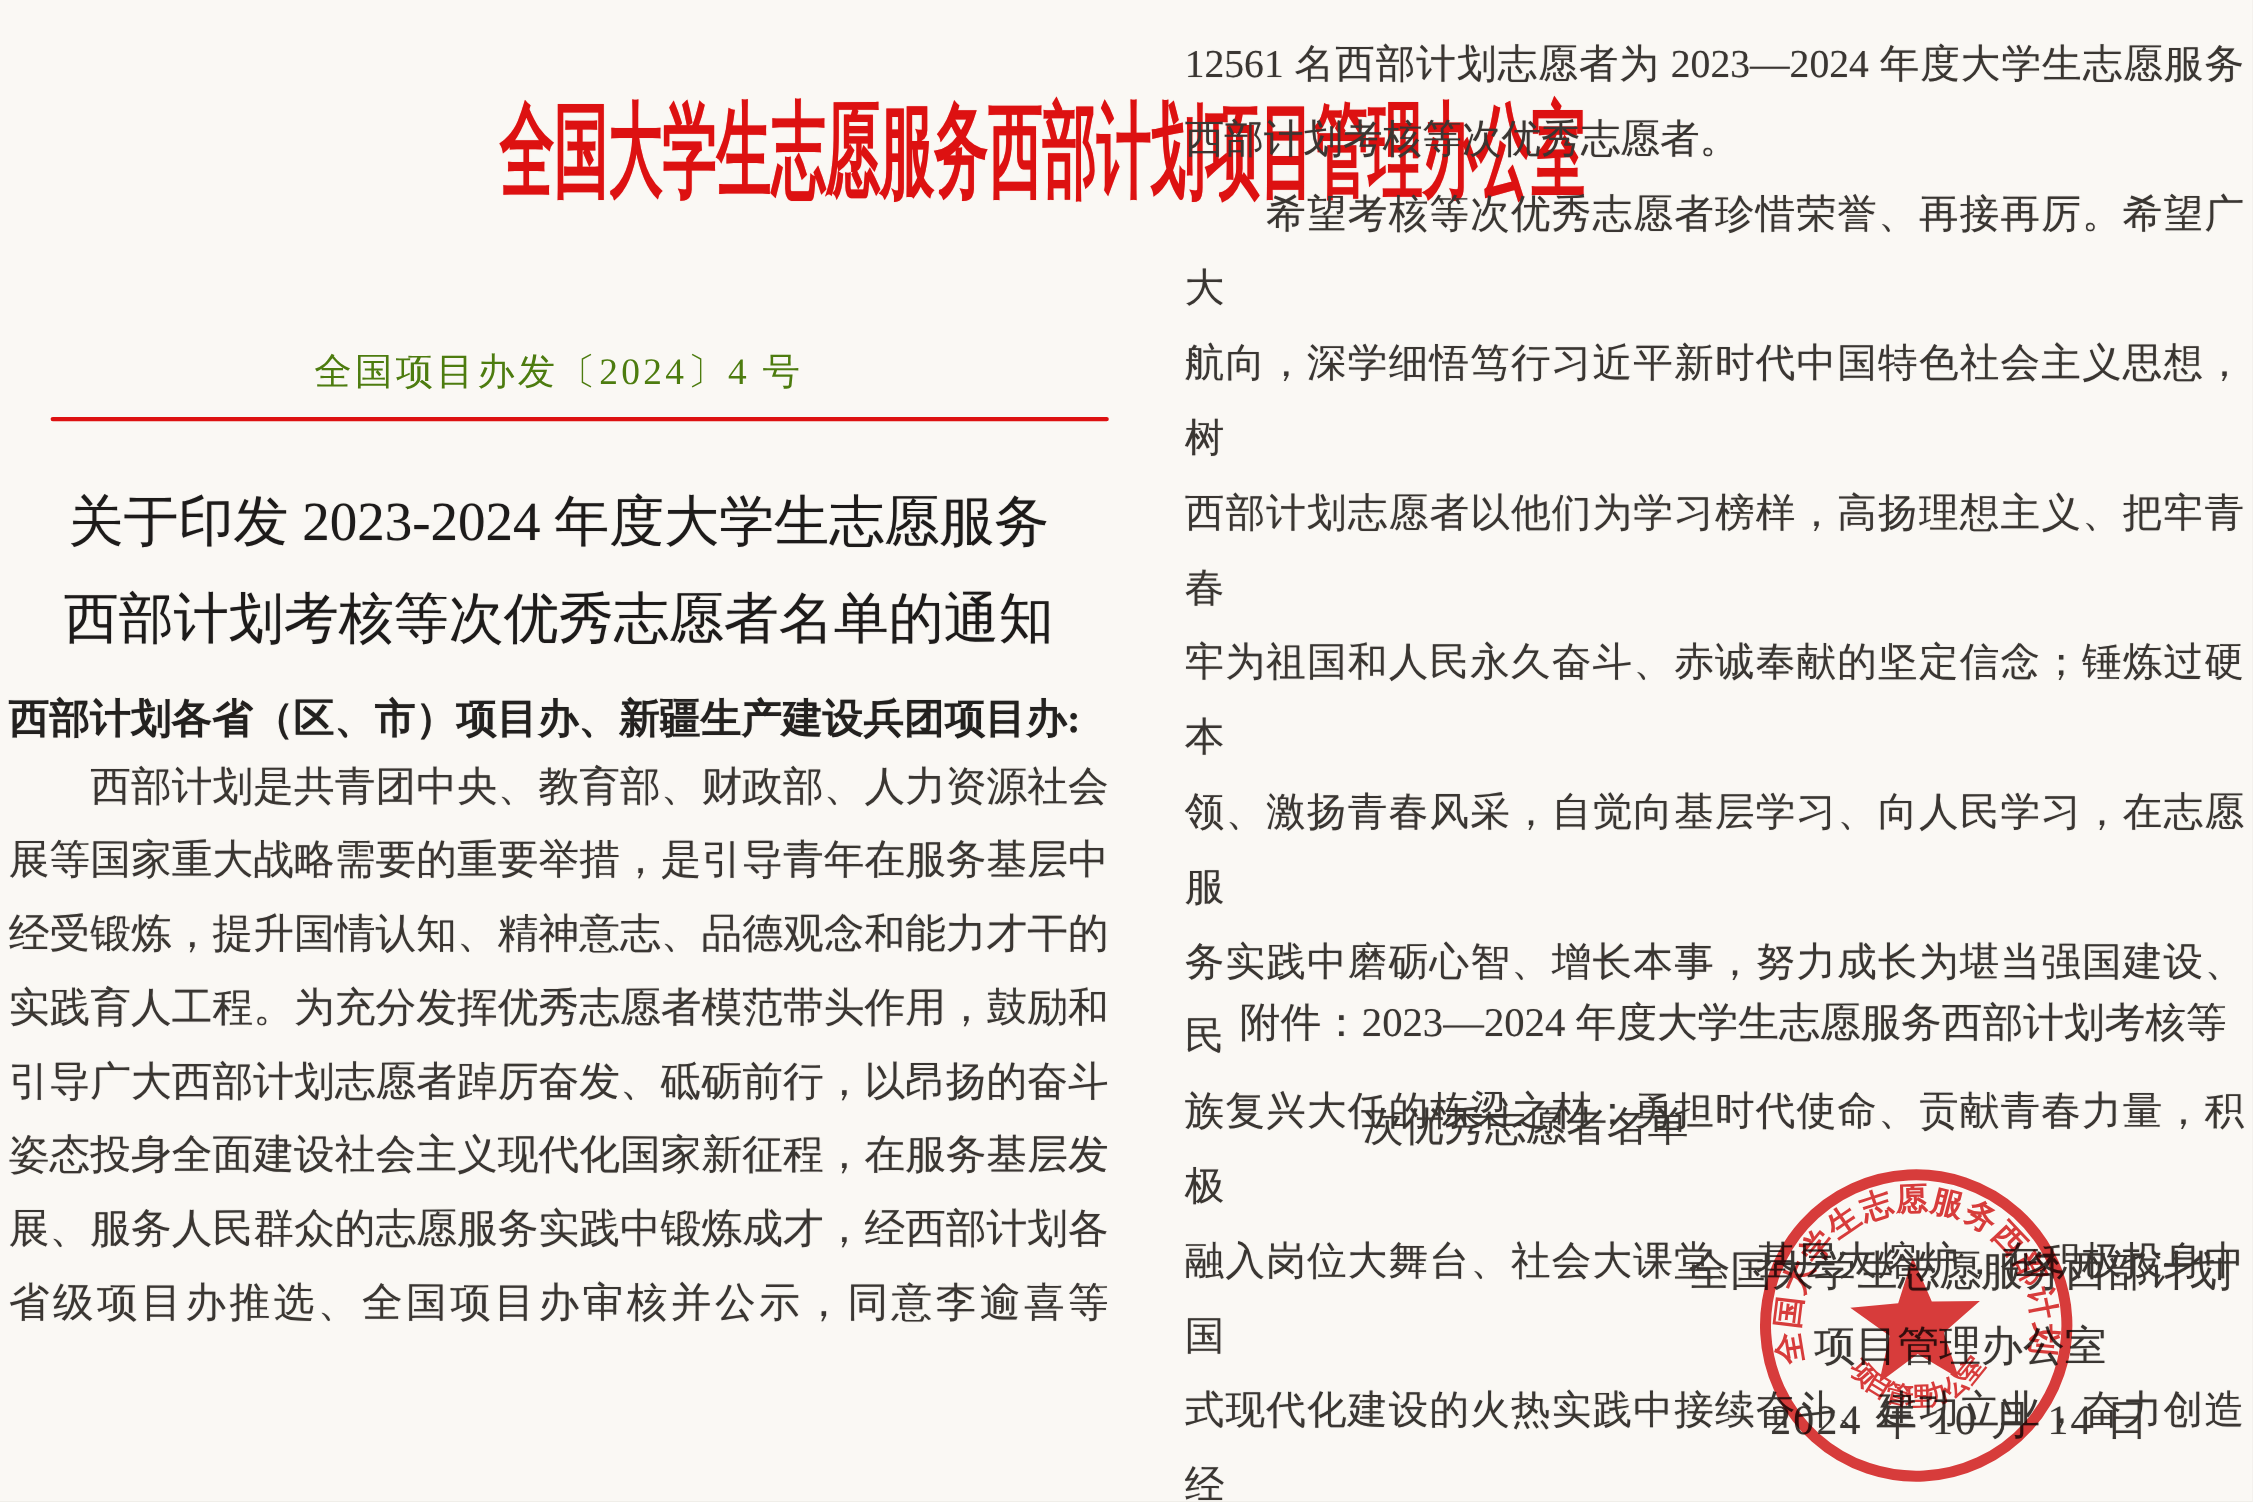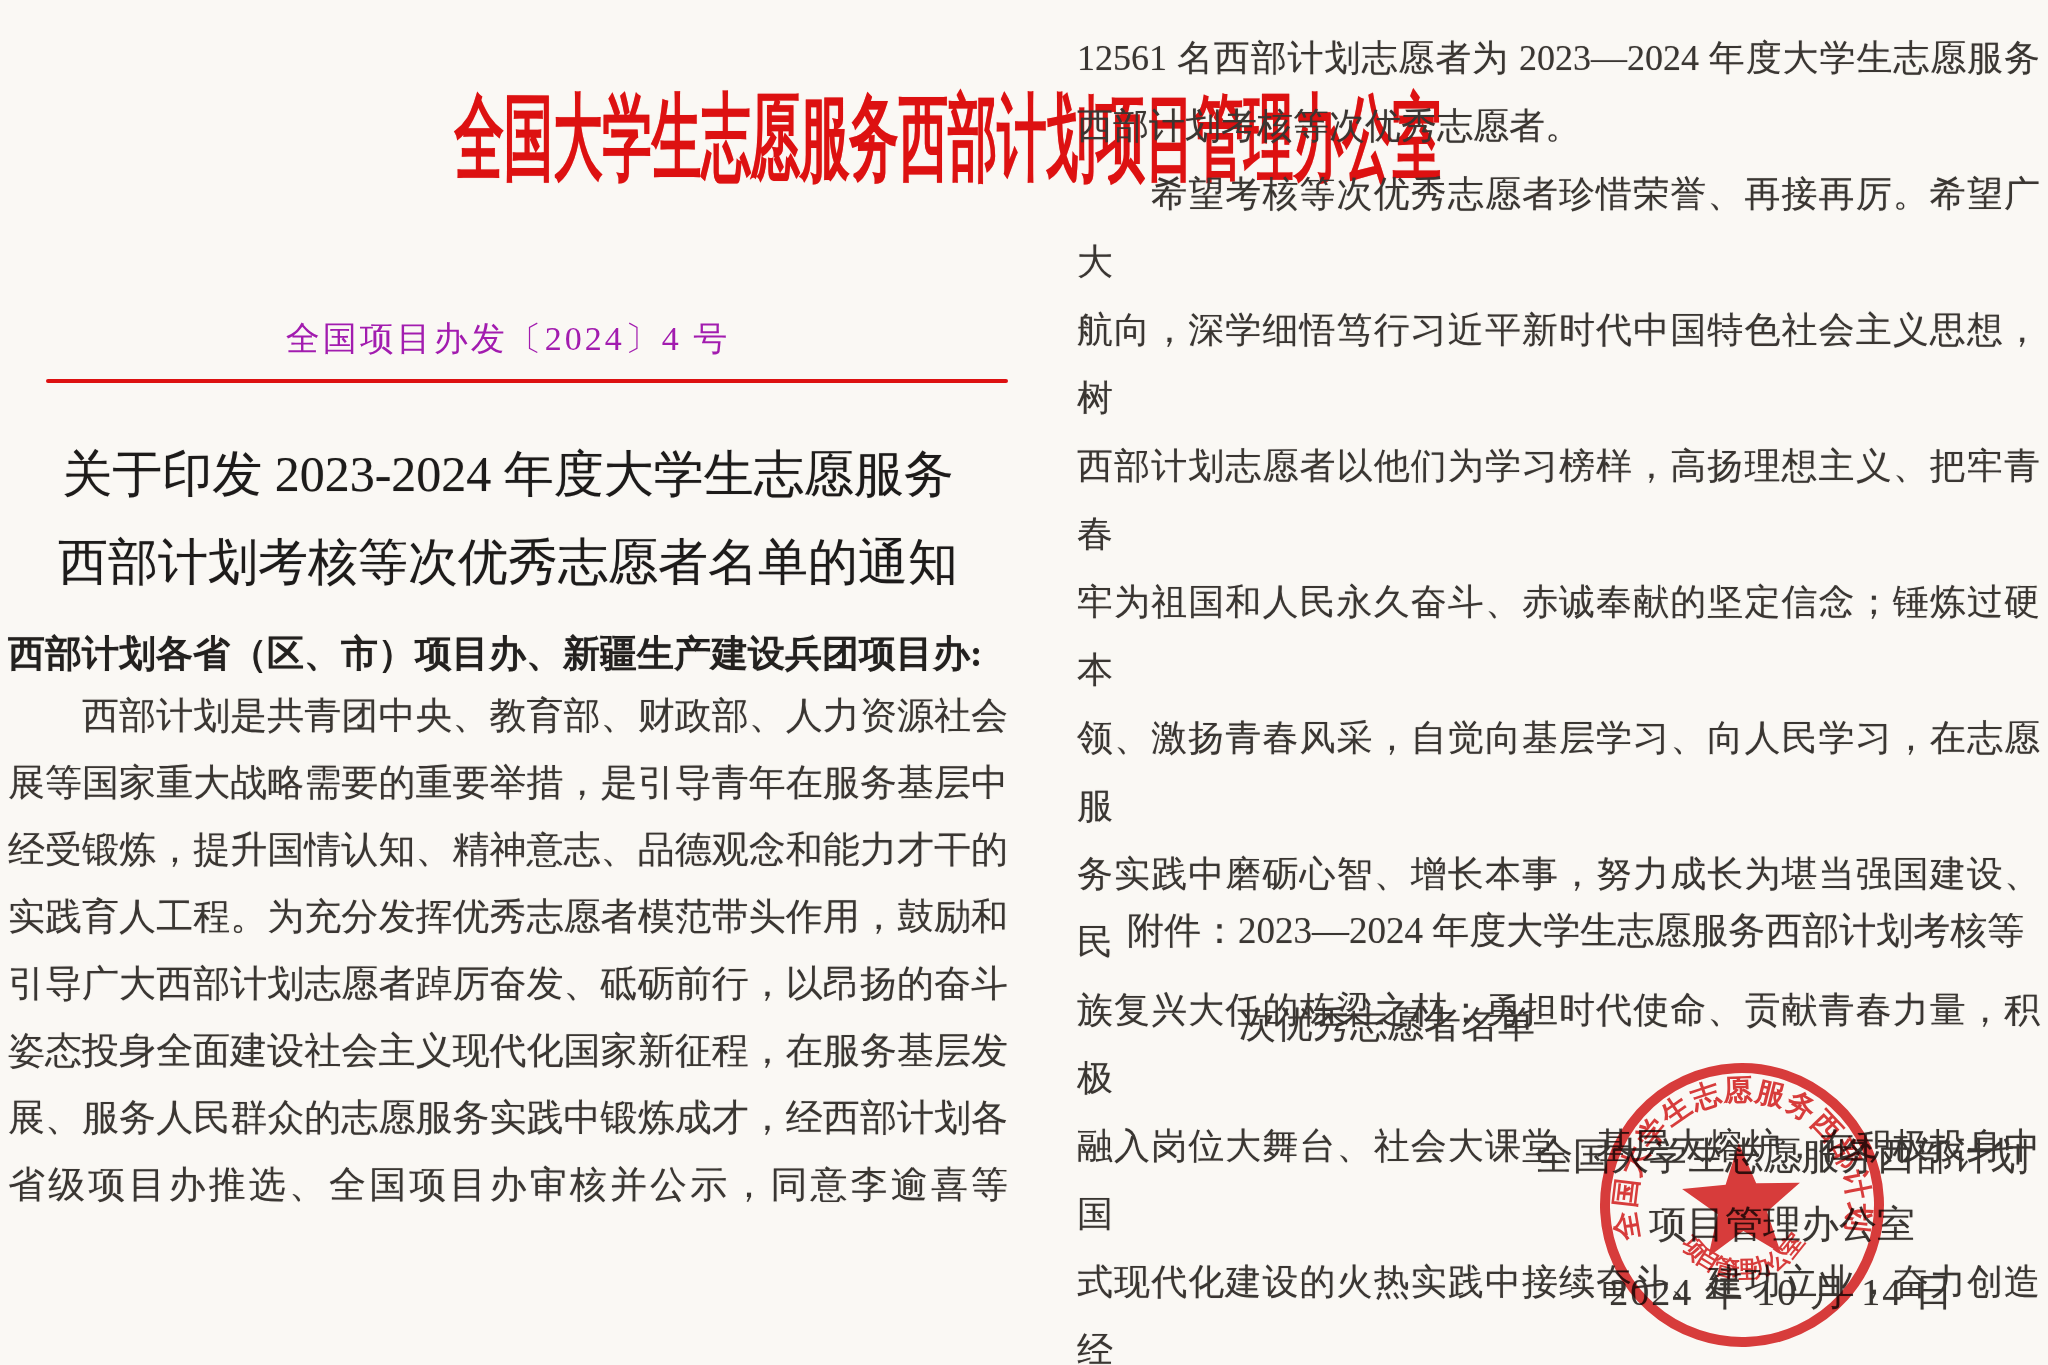--- a/index.html
+++ b/index.html
@@ -29,21 +29,21 @@
     transform:scaleX(0.525);
     transform-origin:center center;
     letter-spacing:0px;
     text-shadow:0 0 1px rgba(221,17,17,.55);
   }
   .doc-no{
     position:absolute;top:316px;left:0;width:100%;
     text-align:center;
     font-size:34px;line-height:46px;
     letter-spacing:3px;
-    color:#a21caf;
+    color:#4d7c0f;
   }
   .red-rule{
     position:absolute;top:379px;left:38px;width:962px;height:4px;
     background:#dd1111;border-radius:2px;
   }
   .doc-title{
     position:absolute;top:430px;left:0;width:100%;
     text-align:center;
     font-size:50px;font-weight:normal;color:#1d1b1a;
     line-height:88px;

